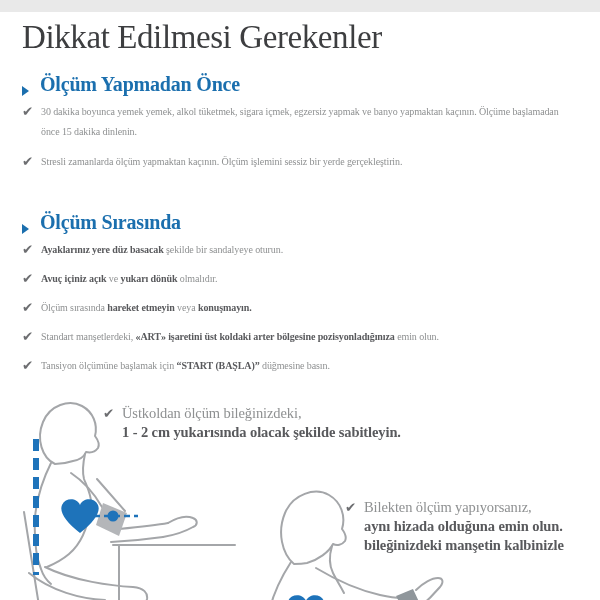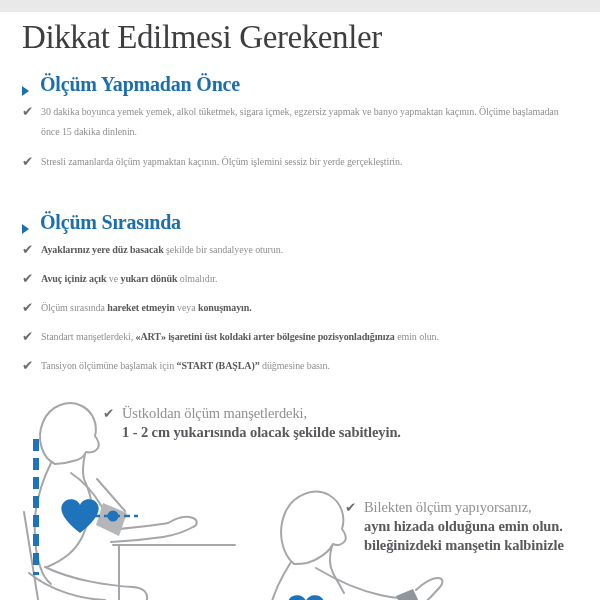--- a/index.html
+++ b/index.html
@@ -147,21 +147,21 @@
     </g>
     <path class="wdash" d="M 58,126 L 194,126"></path>
     <path class="blue-fill" d="M 50,150 C 36,139 29,129 32,121 C 36,113 47,114 50,121 C 53,114 64,113 68,121 C 71,129 64,139 50,150 Z"></path>
     <polygon class="wcuff" points="140,116 157,109 164,124 148,131"></polygon>
     <path class="ol" d="M 160,110 C 167,103 176,98 182,98 C 187,98 188,102 184,107 C 178,114 171,121 164,127"></path>
   </svg>
 
   <div class="note note-upper-arm">
     <span class="check">✔</span>
     <div class="note-lines">
-      <p>Üstkoldan ölçüm manşetlerdeki,</p>
+      <p>Üstkoldan ölçüm bileğinizdeki,</p>
       <p class="b">1 - 2 cm yukarısında olacak şekilde sabitleyin.</p>
     </div>
   </div>
 
   <div class="note note-wrist">
     <span class="check">✔</span>
     <div class="note-lines">
       <p>Bilekten ölçüm yapıyorsanız,</p>
       <p class="b">aynı hizada olduğuna emin olun.</p>
       <p class="b">bileğinizdeki manşetin kalbinizle</p>

